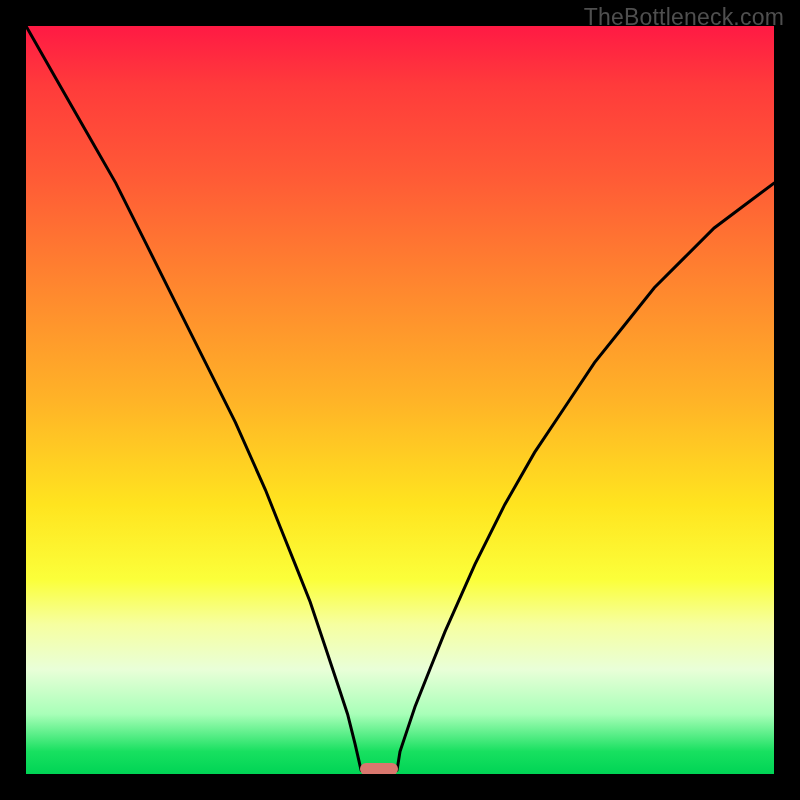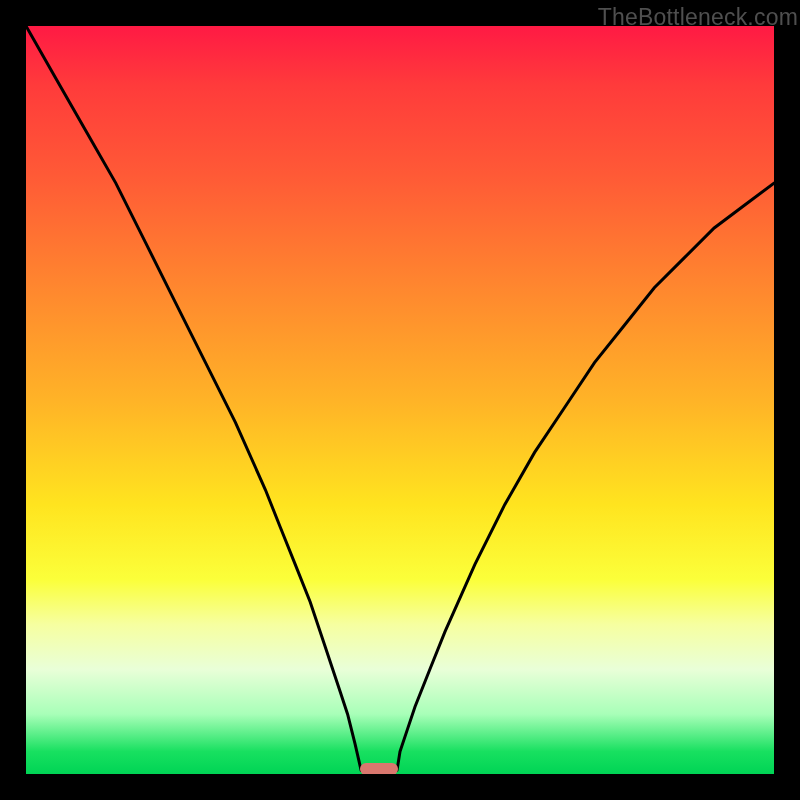--- a/index.html
+++ b/index.html
@@ -51,21 +51,21 @@
   .optimal-marker {
     position: absolute;
     width: 38px;
     height: 12px;
     border-radius: 6px;
     background: #d9776e;
   }
   .watermark {
     position: absolute;
     top: 4px;
-    right: 2px;
+    right: 16px;
     color: #4f4f4f;
     font-size: 23px;
     letter-spacing: 0.2px;
     user-select: none;
     margin-left: 36px;
   }
 </style>
 </head>
 <body>
 

